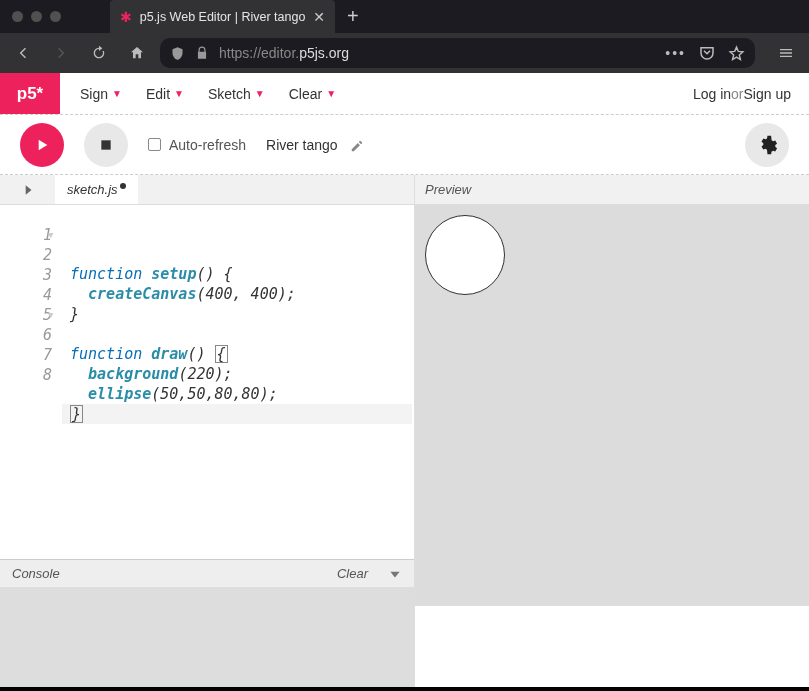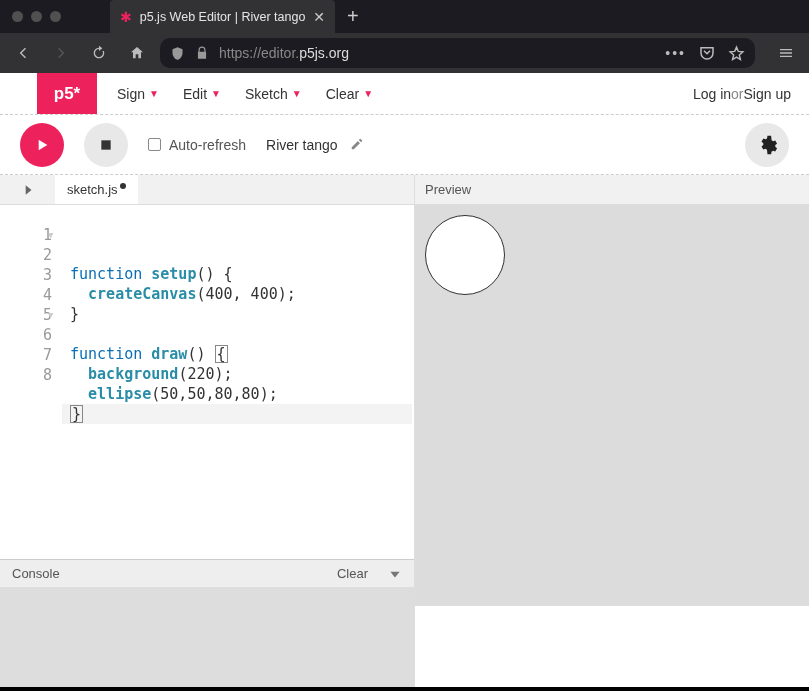--- a/index.html
+++ b/index.html
@@ -78,21 +78,20 @@
 
 .app {
   background: #fff;
   height: calc(691px - 73px - 4px);
 }
 .topbar {
   display: flex;
   height: 42px;
   align-items: stretch;
   border-bottom: 1px dashed #ccc;
-  padding-left: 37px;
 }
 .logo {
   width: 60px;
   background: #ed225d;
   color: #fff;
   display: flex;
   align-items: center;
   justify-content: center;
   font-size: 17px;
   font-weight: 600;
@@ -125,31 +124,32 @@
 }
 .play-btn svg { fill: #fff; }
 .stop-btn {
   width: 44px; height: 44px; border-radius: 50%;
   background: #e8e8e8;
   display: flex; align-items: center; justify-content: center;
 }
 .stop-btn svg { fill: #333; }
 .auto-refresh { display: flex; align-items: center; gap: 8px; color: #555; font-size: 14px; }
 .checkbox { width: 13px; height: 13px; border: 1px solid #888; border-radius: 2px; }
-.sketch-name { color: #333; display: flex; align-items: flex-start; gap: 12px; }
+.sketch-name { color: #333; display: flex; align-items: flex-end; gap: 12px; }
 .gear-btn {
   margin-left: auto;
   width: 44px; height: 44px; border-radius: 50%;
   background: #e8e8e8;
   display: flex; align-items: center; justify-content: center;
 }
 
 .workspace {
   display: flex;
   height: calc(100% - 42px - 60px);
+  font-style: italic;
 }
 .editor { flex: 0 0 415px; display: flex; flex-direction: column; border-right: 1px solid #ddd; }
 .editor-tabbar {
   height: 30px;
   background: #f1f1f1;
   border-bottom: 1px solid #ddd;
   display: flex;
   align-items: center;
 }
 .expand-toggle {

